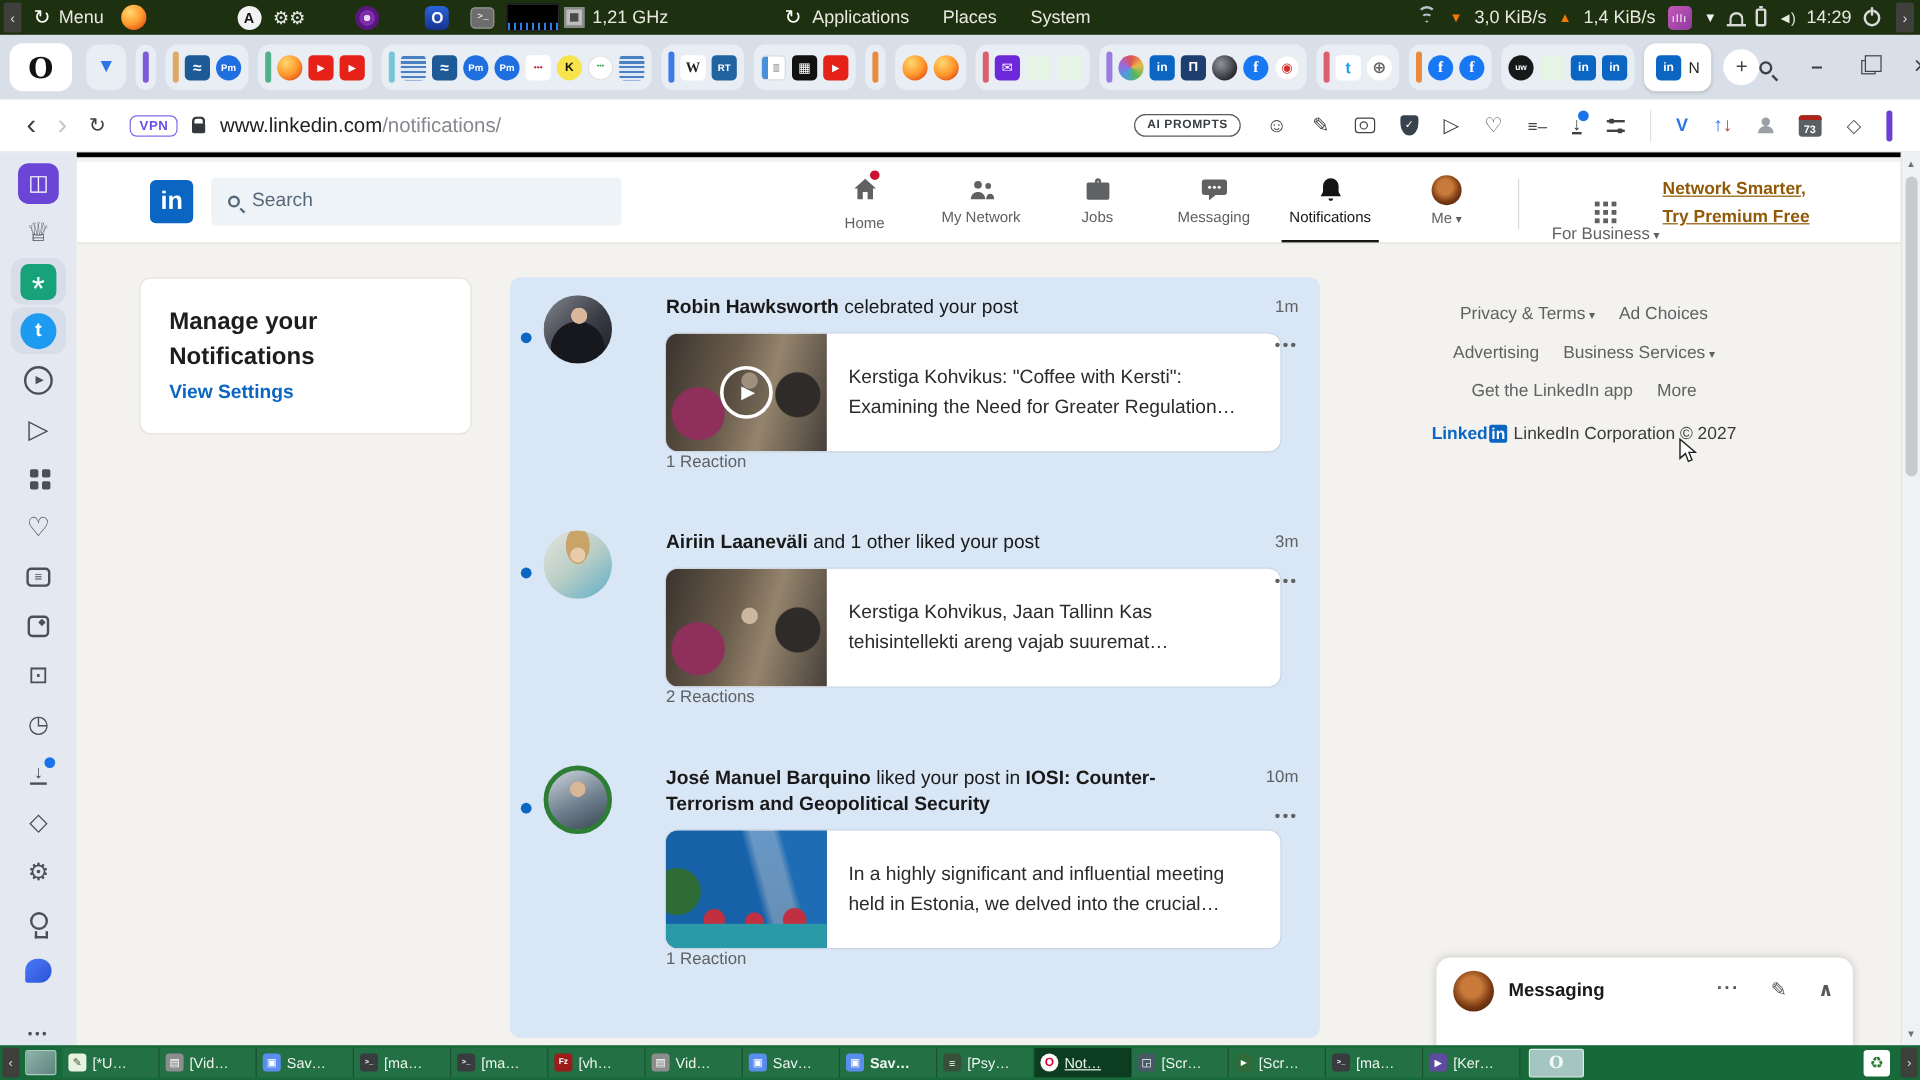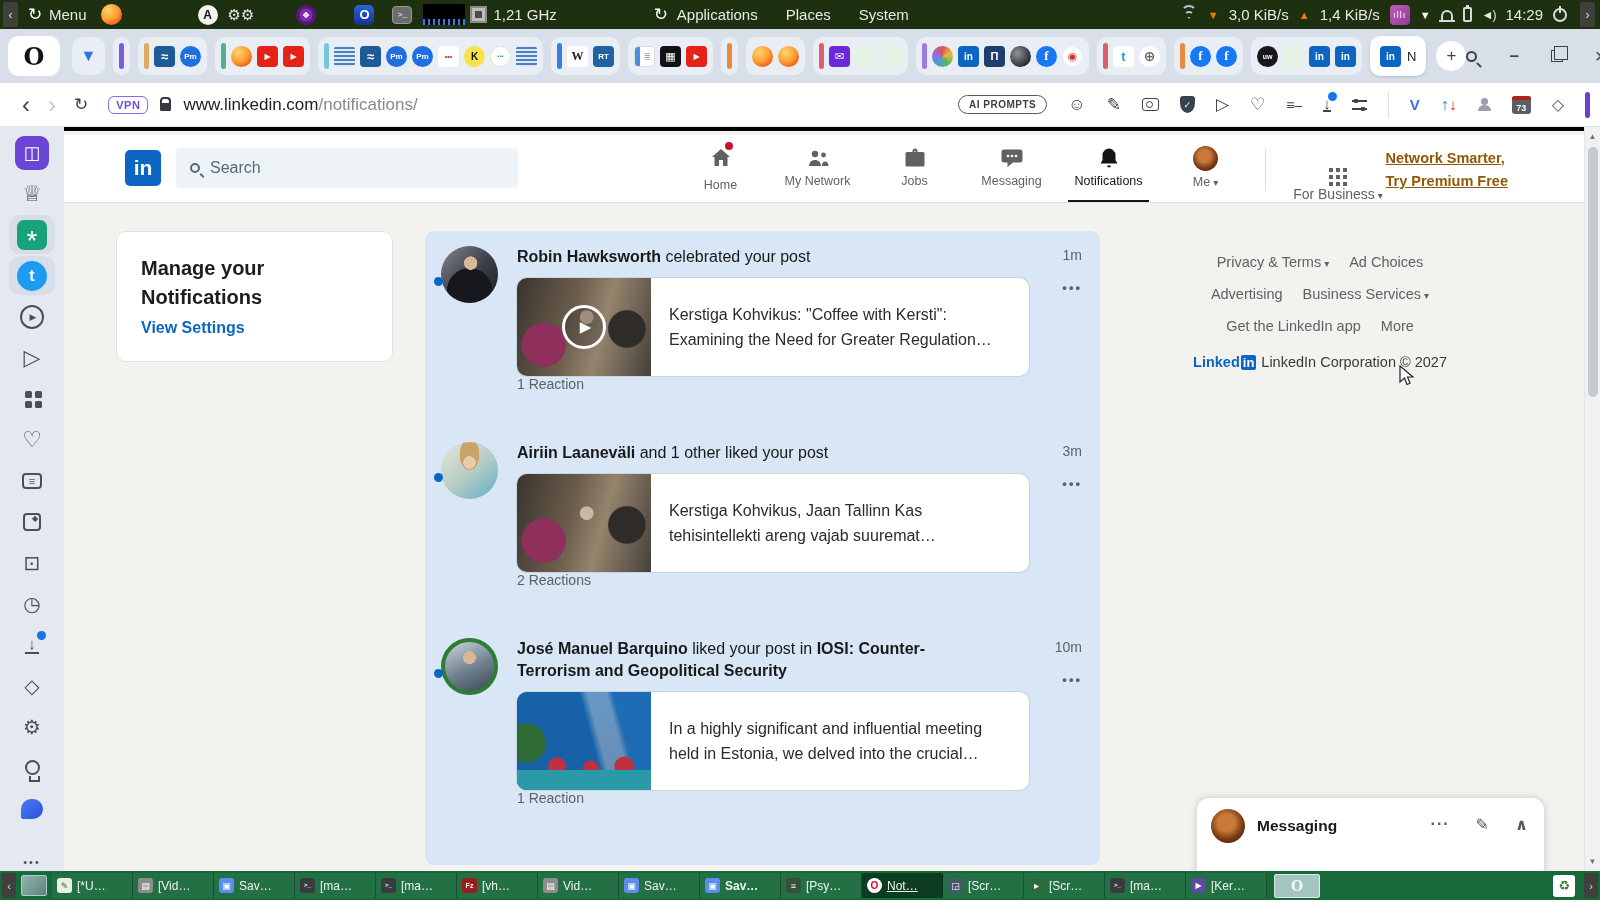--- a/index.html
+++ b/index.html
@@ -83,21 +83,21 @@
   
   .addrbar { position:absolute; left:0; top:83px; width:1600px; height:44px; background:#fff; display:flex; align-items:center; padding-left:22px; border-bottom:1px solid #e4e7ea; }
   .nav-arrow { font-size:24px; color:#3c4247; margin-right:18px; line-height:20px; }
   .nav-arrow.dis { color:#c3c8cd; }
   .reload { font-size:17px; color:#3c4247; margin-right:20px; }
   .vpn-badge { border:1.6px solid #8468ef; color:#6b4ee6; font-size:11px; font-weight:bold; border-radius:6px; padding:2px 7px; margin-right:12px; letter-spacing:.5px; }
   .lock { width:11px; height:8px; background:#35393d; border-radius:1.5px; position:relative; margin-right:12px; margin-top:4px; }
   .lock::before { content:""; position:absolute; width:7px; height:7px; border:2px solid #35393d; border-bottom:none; border-radius:4px 4px 0 0; left:0px; top:-6px; }
   .url { font-size:17px; color:#202124; }
   .url .path { color:#85898d; }
-  .addr-right { margin-left:auto; display:flex; align-items:center; gap:21px; color:#3e4347; padding-right:10px; }
+  .addr-right { margin-left:auto; display:flex; align-items:center; gap:21px; color:#3e4347; padding-right:23px; }
   .ai-pill { border:1.6px solid #565b60; border-radius:13px; font-size:10px; font-weight:bold; letter-spacing:.5px; color:#3a3f44; padding:3px 10px; }
   .a-ic { font-size:17px; color:#3e4347; }
   .ic-cam { width:17px; height:13px; border:1.8px solid #3e4347; border-radius:3px; position:relative; }
   .ic-cam::after { content:""; position:absolute; width:5px; height:5px; border:1.6px solid #3e4347; border-radius:50%; left:3px; top:2px; }
   .ic-shield { width:15px; height:17px; background:#37424c; border-radius:3px 3px 50% 50%/3px 3px 60% 60%; color:#fff; font-size:9px; display:flex; align-items:center; justify-content:center; }
   .ic-dl { position:relative; font-size:15px; font-weight:bold; border-bottom:2px solid #3e4347; padding-bottom:0px; line-height:13px; }
   .ic-dl i { position:absolute; width:9px; height:9px; background:#1a73e8; border-radius:50%; right:-6px; top:-5px; }
   .ic-sliders { width:15px; height:10px; border-top:2px solid #3e4347; border-bottom:2px solid #3e4347; position:relative; }
   .ic-sliders::before { content:""; position:absolute; width:4px; height:4px; background:#3e4347; border-radius:1px; top:-3px; left:2px; }
   .ic-sliders::after { content:""; position:absolute; width:4px; height:4px; background:#3e4347; border-radius:1px; bottom:-3px; right:2px; }
@@ -173,21 +173,21 @@
   .premium a { color:#915907; text-decoration:underline; font-weight:600; }
   .caret { font-size:10px; margin-left:3px; }
 
   
   .manage-card { position:absolute; left:52px; top:100px; width:277px; height:131px; background:#fff; border:1px solid #e4e2de; border-radius:10px; padding:22px 24px; }
   .manage-card h2 { font-size:20px; line-height:29px; color:#1d1d1d; font-weight:700; width:180px; }
   .manage-card .view-settings { display:inline-block; margin-top:7px; color:#0a66c2; font-weight:700; font-size:16px; text-decoration:none; }
 
   
   .notif-wrap { position:absolute; left:361px; top:100px; width:675px; height:634px; background:#d8e6f6; border-radius:9px; overflow:hidden; }
-  .nrow { position:relative; display:flex; padding:13px 20px 0 16px; cursor:pointer; }
+  .nrow { position:relative; display:flex; padding:13px 20px 0 28px; cursor:pointer;gap:26px; }
   .nrow .udot { position:absolute; left:9px; top:46px; width:9px; height:9px; background:#0a66c2; border-radius:50%; }
   .avatar { width:57px; height:57px; border-radius:50%; flex:none; margin-right:19px; margin-top:2px; }
   .av1 { background:radial-gradient(circle at 52% 30%,#d8b79b 0 13%,rgba(0,0,0,0) 14%),radial-gradient(circle at 50% 78%,#16181e 0 42%,rgba(0,0,0,0) 43%),linear-gradient(135deg,#83868d,#3a3d45 55%,#1b1d24); }
   .av2 { background:radial-gradient(circle at 50% 36%,#e9cbaa 0 13%,rgba(0,0,0,0) 14%),radial-gradient(ellipse at 50% 22%,#c9a468 0 24%,rgba(0,0,0,0) 25%),linear-gradient(140deg,#e6e4dc,#b9cec6 50%,#5fadc7); }
   .av3 { border:4px solid #2e7d35; width:57px; height:57px; background:radial-gradient(circle at 50% 32%,#d9b695 0 15%,rgba(0,0,0,0) 16%),linear-gradient(155deg,#cdd6dd,#6f7f8d 55%,#3a4754); }
   .nbody { width:512px; }
   .ntext { font-size:16px; line-height:22px; color:#191919; padding-top:2px; padding-right:60px; }
   .ntext b { font-weight:700; }
   .ncard { margin-top:10px; width:512px; height:98px; background:#fff; border-radius:10px; display:flex; overflow:hidden; box-shadow:0 0 0 1px rgba(0,0,0,.08); }
   .thumb { width:134px; height:98px; flex:none; position:relative; }

